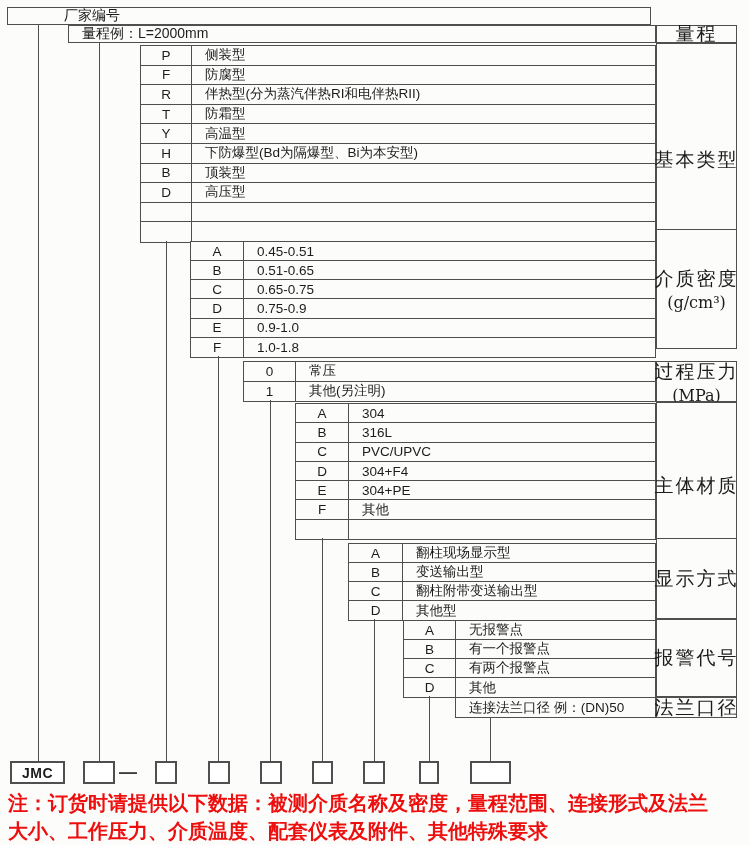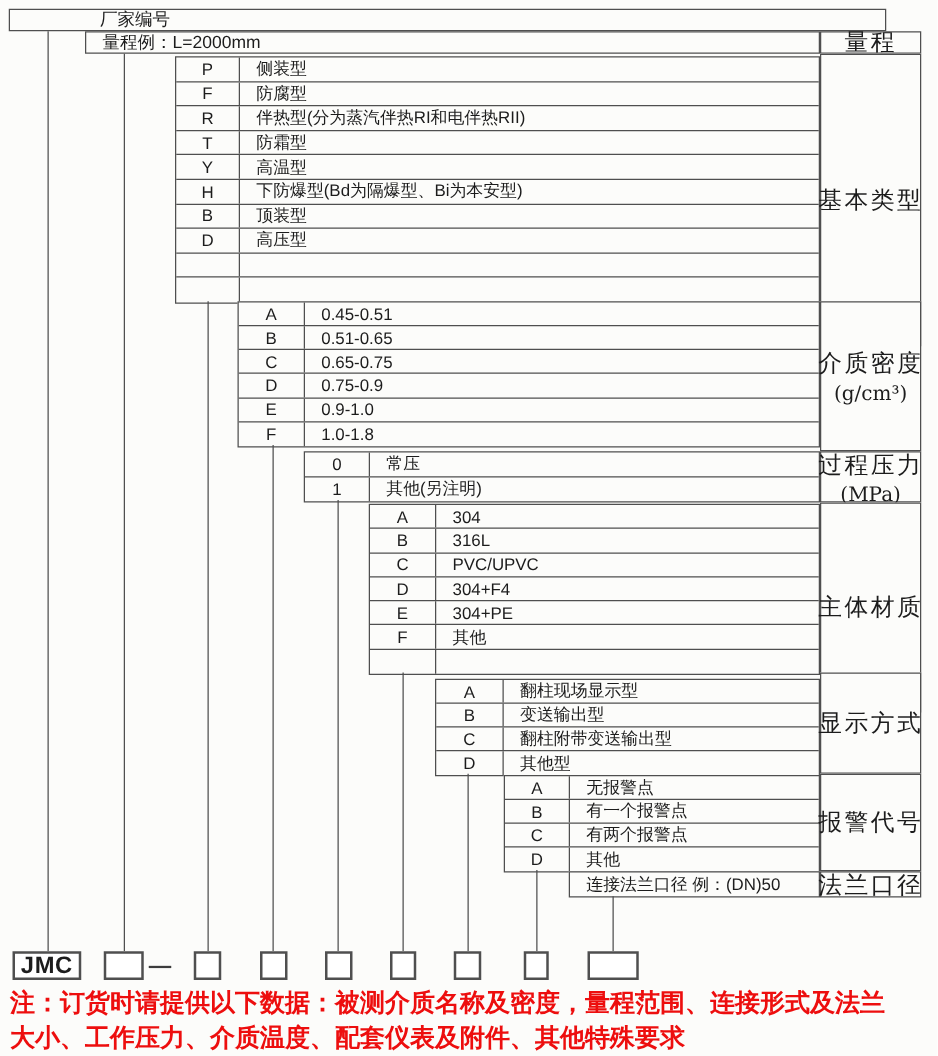--- a/index.html
+++ b/index.html
@@ -15,34 +15,34 @@
   .trow{display:flex;box-sizing:border-box;border-bottom:1px solid var(--line,#4f4f4f);}
   .trow:last-child{border-bottom:none;}
   .tcode{box-sizing:border-box;border-right:1px solid var(--line,#4f4f4f);display:flex;align-items:center;justify-content:center;font-size:13.5px;}
   .tdesc{flex:1;display:flex;align-items:center;padding-left:13px;font-size:13.5px;white-space:nowrap;overflow:hidden;}
   .single{display:flex;align-items:center;}
   .cat{position:absolute;box-sizing:border-box;border:1px solid var(--line,#4f4f4f);display:flex;flex-direction:column;align-items:center;justify-content:center;background:var(--bg,#fcfcfa);font-family:"DejaVu Serif","Liberation Serif",serif;}
   .cat-main{font-size:19px;letter-spacing:2px;white-space:nowrap;}
   .cat-sub{font-size:16px;margin-top:1px;letter-spacing:0;white-space:nowrap;}
   .leader{position:absolute;width:1px;background:var(--line,#4f4f4f);}
   .mbox{position:absolute;box-sizing:border-box;border:2px solid var(--line,#4f4f4f);background:#ffffff;display:flex;align-items:center;justify-content:center;}
-  .mbox-text{font-weight:bold;font-size:19px;letter-spacing:0.5px;}
+  .mbox-text{font-weight:bold;font-size:14px;letter-spacing:0.5px;}
   .dash{position:absolute;display:flex;align-items:center;justify-content:center;font-size:18px;font-weight:bold;color:#3c3c3c;}
   .note{position:absolute;left:8px;top:790px;width:740px;color:var(--red,#ed0e0e);font-weight:bold;font-size:20px;line-height:27.5px;}
   .note div{white-space:nowrap;}
 </style>
 </head>
 <body>
 
 <div class="canvas" id="diagram" style="--line: #4f4f4f; --text: #1c1c1c; --red: #ed0e0e; --bg: #fcfcfa;">
   <div class="note">
     <div>注：订货时请提供以下数据：被测介质名称及密度，量程范围、连接形式及法兰</div>
     <div>大小、工作压力、介质温度、配套仪表及附件、其他特殊要求</div>
   </div>
-<div class="banner" style="position: absolute; left: 7px; top: 7px; width: 702px; height: 18px; padding-left: 72px;">
+<div class="banner" style="position: absolute; left: 7px; top: 7px; width: 644px; height: 18px; padding-left: 56px;">
       <div class="banner-text">厂家编号</div>
     </div>
     <div class="banner" style="position: absolute; left: 68px; top: 25px; width: 588px; height: 18px; padding-left: 13px;">
       <div class="banner-text">量程例：L=2000mm</div>
     </div>
     <div class="cat" style="position: absolute; left: 656px; top: 25px; width: 81px; height: 18px;">
       <div class="cat-main">量程</div>
     </div>
     <div class="tbl" style="position: absolute; left: 140px; top: 45px; width: 516px;">
       <div class="trow" style="height: 19.6px;">
@@ -108,21 +108,21 @@
       </div>
       <div class="trow" style="height: 19.17px;">
         <div class="tcode" style="width: 53px;">E</div>
         <div class="tdesc">0.9-1.0</div>
       </div>
       <div class="trow" style="height: 19.17px;">
         <div class="tcode" style="width: 53px;">F</div>
         <div class="tdesc">1.0-1.8</div>
       </div>
     </div>
-    <div class="cat" style="position: absolute; left: 656px; top: 241px; width: 81px; height: 120px; text-align: right;">
+    <div class="cat" style="position: absolute; left: 656px; top: 229px; width: 81px; height: 120px; text-align: right;">
       <div class="cat-main">介质密度</div>
       <div class="cat-sub">(g/cm³)</div>
     </div>
     <div class="tbl" style="position: absolute; left: 243px; top: 361px; width: 413px;">
       <div class="trow" style="height: 19.5px;">
         <div class="tcode" style="width: 52px;">0</div>
         <div class="tdesc">常压</div>
       </div>
       <div class="trow" style="height: 19.5px;">
         <div class="tcode" style="width: 52px;">1</div>

